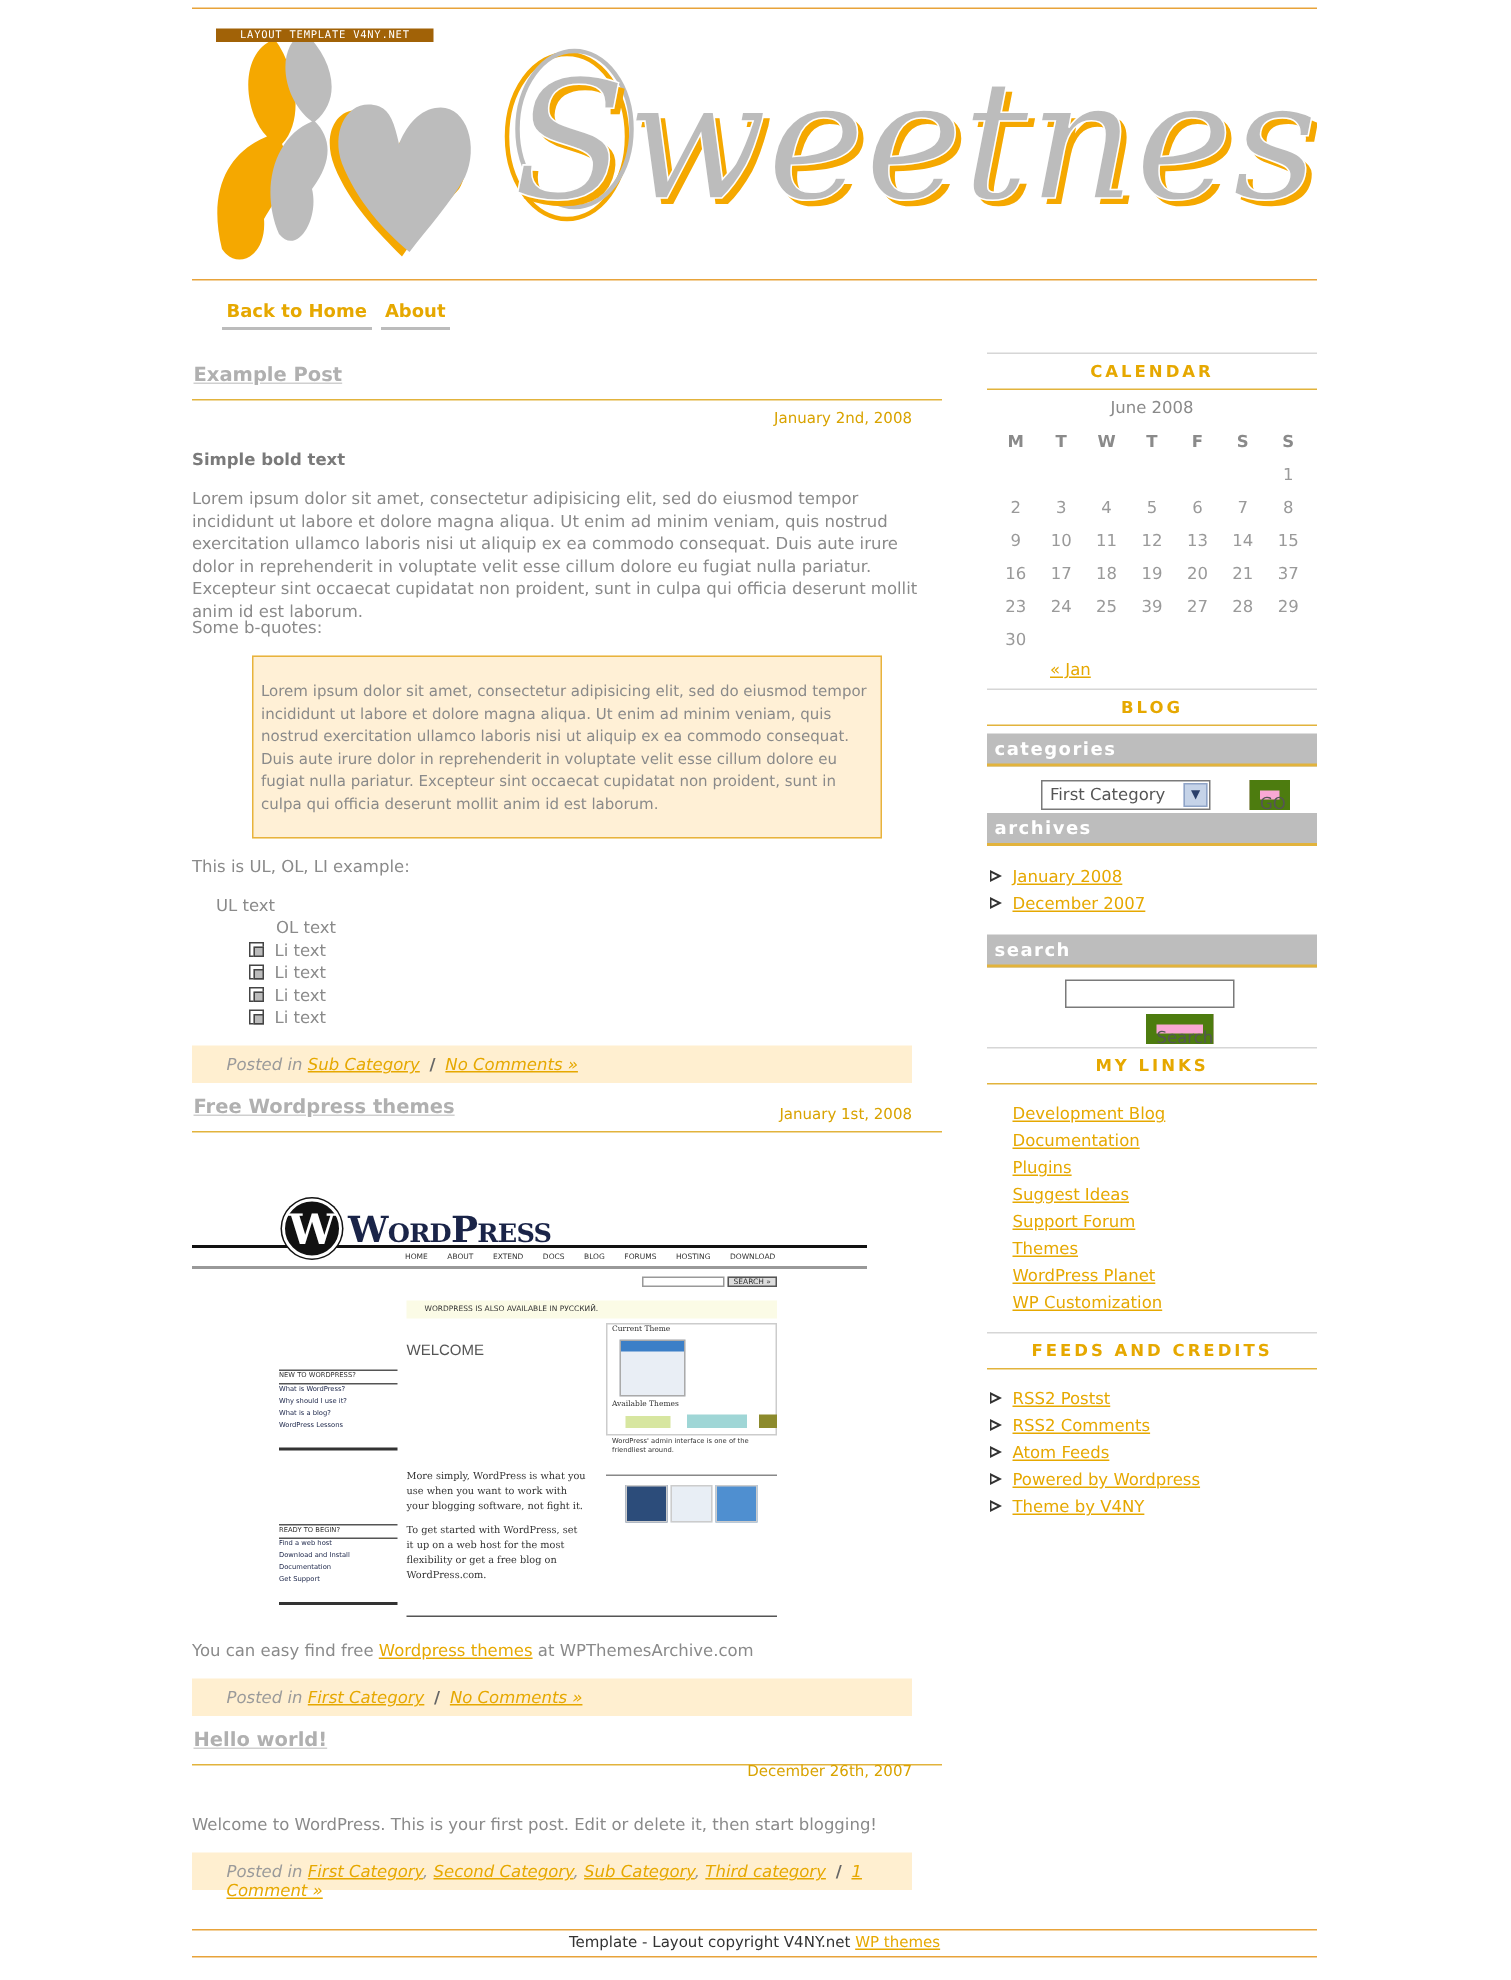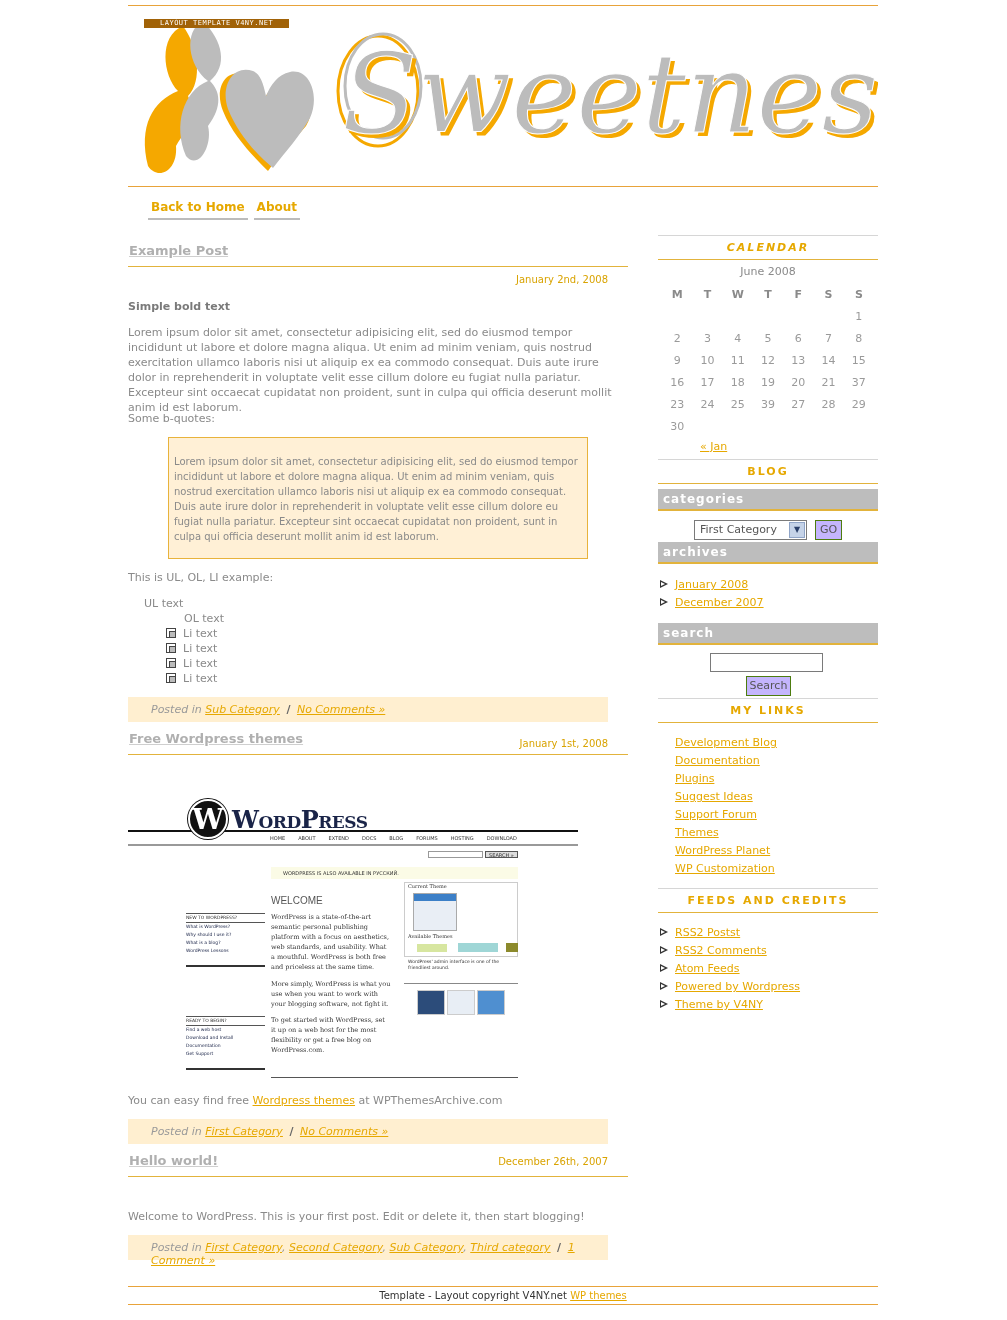--- a/index.html
+++ b/index.html
@@ -95,22 +95,22 @@
 
   .select-box {
     position: absolute; left: 36px; width: 113px; height: 20px; border: 1px solid #7a7a7a; background: #fff;
     font-size: 11px; color: #555; padding: 2px 5px;
   }
   .select-btn {
     position: absolute; right: 1px; top: 1px; width: 16px; height: 16px; background: #c5d3e8; border: 1px solid #8fa4c7;
     font-size: 8px; text-align: center; line-height: 14px; color: #2a3f6a;
   }
   .btn {
-    position: absolute; height: 20px; border: 1px solid #4d7c0f; background: #c4b5fd; font-size: 11px; color: #555;
-    text-align: center; line-height: 18px;
+    position: absolute; height: 20px; border: 7px solid #4d7c0f; background: #f9a8d4; font-size: 11px; color: #555;
+    text-align: center; line-height: 18px; margin-left: 18px;
   }
   .text-input { position: absolute; left: 52px; width: 113px; height: 19px; border: 1px solid #7a7a7a; background: #fff; }
 
   
   .footer { position: absolute; left: 0; top: 1286px; width: 750px; height: 19px; border-top: 1px solid #e8a33a; border-bottom: 1px solid #e8a33a; text-align: center; font-size: 10px; color: #333; line-height: 17px; }
   .footer a { color: #e6a800; }
 </style>
 </head>
 <body>
 
@@ -190,21 +190,20 @@
         <span>HOSTING</span>
         <span>DOWNLOAD</span>
       </div>
 
       <div style="position:absolute; left:300px; top:56px; width:55px; height:7px; border:1px solid #999;"></div>
       <div style="position:absolute; left:357px; top:56px; width:33px; height:7px; border:1px solid #555; background:#ddd; font-family:'DejaVu Sans',sans-serif; font-size:5px; line-height:6px; text-align:center;">SEARCH »</div>
 
       <div style="position:absolute; left:143px; top:72px; width:247px; height:12px; background:#fbfbe6; font-family:'DejaVu Sans',sans-serif; font-size:5px; line-height:12px; padding-left:12px; color:#333;">WORDPRESS IS ALSO AVAILABLE IN РУССКИЙ.</div>
 
       <div style="position:absolute; left:143px; top:100px; font-family:Liberation Sans, sans-serif; font-size:10px; color:#555;">WELCOME</div>
-      <div style="position:absolute; left:143px; top:117px; width:120px; font-size:6.5px; line-height:10px;">WordPress is a state-of-the-art semantic personal publishing platform with a focus on aesthetics, web standards, and usability. What a mouthful. WordPress is both free and priceless at the same time.</div>
       <div style="position:absolute; left:143px; top:184px; width:120px; font-size:6.5px; line-height:10px;">More simply, WordPress is what you use when you want to work with your blogging software, not fight it.</div>
       <div style="position:absolute; left:143px; top:220px; width:120px; font-size:6.5px; line-height:10px;">To get started with WordPress, set it up on a web host for the most flexibility or get a free blog on WordPress.com.</div>
       <div style="position:absolute; left:143px; top:282px; width:247px; height:1px; background:#555;"></div>
 
       <div style="position:absolute; left:58px; top:118px; width:79px; height:54px; border-top:1px solid #555; border-bottom:2px solid #333; font-family:'DejaVu Sans',sans-serif; font-size:4.5px; color:#1a2448; line-height:8px;">
         <div style="border-bottom:1px solid #555; color:#333;">NEW TO WORDPRESS?</div>
         <div>What is WordPress?</div>
         <div>Why should I use it?</div>
         <div>What is a blog?</div>
         <div>WordPress Lessons</div>
@@ -243,36 +242,36 @@
     <div class="postmeta" style="top:879px;">
       <span>Posted in</span>
       <a href="#">First Category</a>
       <span class="sep">/</span>
       <a href="#">No Comments »</a>
     </div>
 
     <div class="post-title" style="top:913px;">
       <a href="#">Hello world!</a>
     </div>
-    <div class="post-date" style="top:916px;">December 26th, 2007</div>
+    <div class="post-date" style="top:936px;">December 26th, 2007</div>
     <div class="p" style="top:969px;">Welcome to WordPress. This is your first post. Edit or delete it, then start blogging!</div>
 
     <div class="postmeta" style="top:995px;">
       <span>Posted in</span>
       <a href="#">First Category</a>,
       <a href="#">Second Category</a>,
       <a href="#">Sub Category</a>,
       <a href="#">Third category</a>
       <span class="sep">/</span>
       <a href="#">1 Comment »</a>
     </div>
   </div>
 
   <div class="sidebar">
-    <div class="widget-title" style="top:0;font-style:italic;">CALENDAR</div>
+    <div class="widget-title" style="top:0;">CALENDAR</div>
     <div class="cal">
       <div class="cal-caption">June 2008</div>
       <table>
         <tbody>
             <tr>
           <th>M</th>
           <th>T</th>
           <th>W</th>
           <th>T</th>
           <th>F</th>

